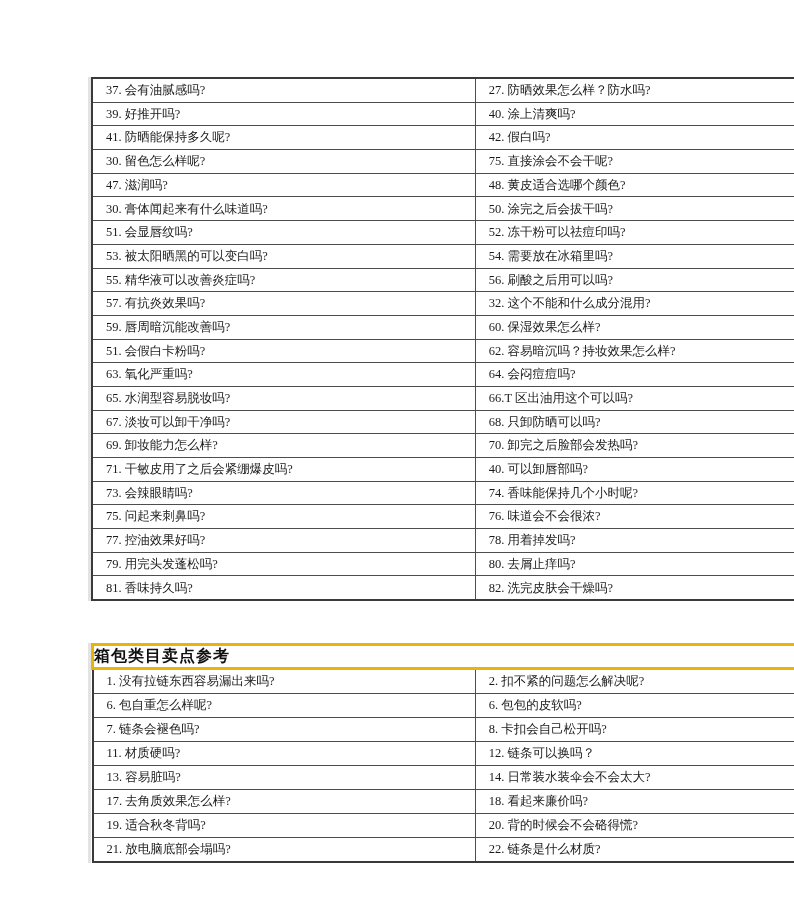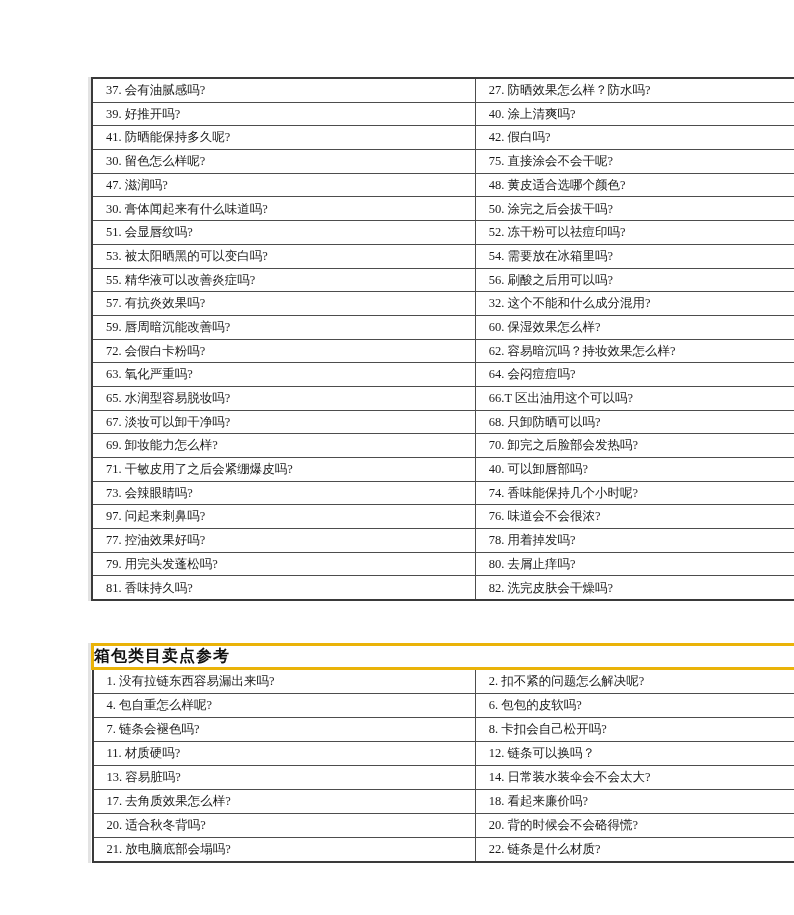--- a/index.html
+++ b/index.html
@@ -99,21 +99,21 @@
         </tr>
         <tr>
           <td>57. 有抗炎效果吗?</td>
           <td>32. 这个不能和什么成分混用?</td>
         </tr>
         <tr>
           <td>59. 唇周暗沉能改善吗?</td>
           <td>60. 保湿效果怎么样?</td>
         </tr>
         <tr>
-          <td>72. 会假白卡粉吗?</td>
+          <td>51. 会假白卡粉吗?</td>
           <td>62. 容易暗沉吗？持妆效果怎么样?</td>
         </tr>
         <tr>
           <td>63. 氧化严重吗?</td>
           <td>64. 会闷痘痘吗?</td>
         </tr>
         <tr>
           <td>65. 水润型容易脱妆吗?</td>
           <td>66.T 区出油用这个可以吗?</td>
         </tr>
@@ -127,21 +127,21 @@
         </tr>
         <tr>
           <td>71. 干敏皮用了之后会紧绷爆皮吗?</td>
           <td>40. 可以卸唇部吗?</td>
         </tr>
         <tr>
           <td>73. 会辣眼睛吗?</td>
           <td>74. 香味能保持几个小时呢?</td>
         </tr>
         <tr>
-          <td>97. 问起来刺鼻吗?</td>
+          <td>75. 问起来刺鼻吗?</td>
           <td>76. 味道会不会很浓?</td>
         </tr>
         <tr>
           <td>77. 控油效果好吗?</td>
           <td>78. 用着掉发吗?</td>
         </tr>
         <tr>
           <td>79. 用完头发蓬松吗?</td>
           <td>80. 去屑止痒吗?</td>
         </tr>
@@ -158,41 +158,41 @@
       </colgroup>
   <tbody>
         <tr>
           <th class="title" colspan="2">箱包类目卖点参考</th>
         </tr>
         <tr>
           <td>1. 没有拉链东西容易漏出来吗?</td>
           <td>2. 扣不紧的问题怎么解决呢?</td>
         </tr>
         <tr>
-          <td>4. 包自重怎么样呢?</td>
+          <td>6. 包自重怎么样呢?</td>
           <td>6. 包包的皮软吗?</td>
         </tr>
         <tr>
           <td>7. 链条会褪色吗?</td>
           <td>8. 卡扣会自己松开吗?</td>
         </tr>
         <tr>
           <td>11. 材质硬吗?</td>
           <td>12. 链条可以换吗？</td>
         </tr>
         <tr>
           <td>13. 容易脏吗?</td>
           <td>14. 日常装水装伞会不会太大?</td>
         </tr>
         <tr>
           <td>17. 去角质效果怎么样?</td>
           <td>18. 看起来廉价吗?</td>
         </tr>
         <tr>
-          <td>20. 适合秋冬背吗?</td>
+          <td>19. 适合秋冬背吗?</td>
           <td>20. 背的时候会不会硌得慌?</td>
         </tr>
         <tr>
           <td>21. 放电脑底部会塌吗?</td>
           <td>22. 链条是什么材质?</td>
         </tr>
       </tbody>
     </table>
 </div>
 

